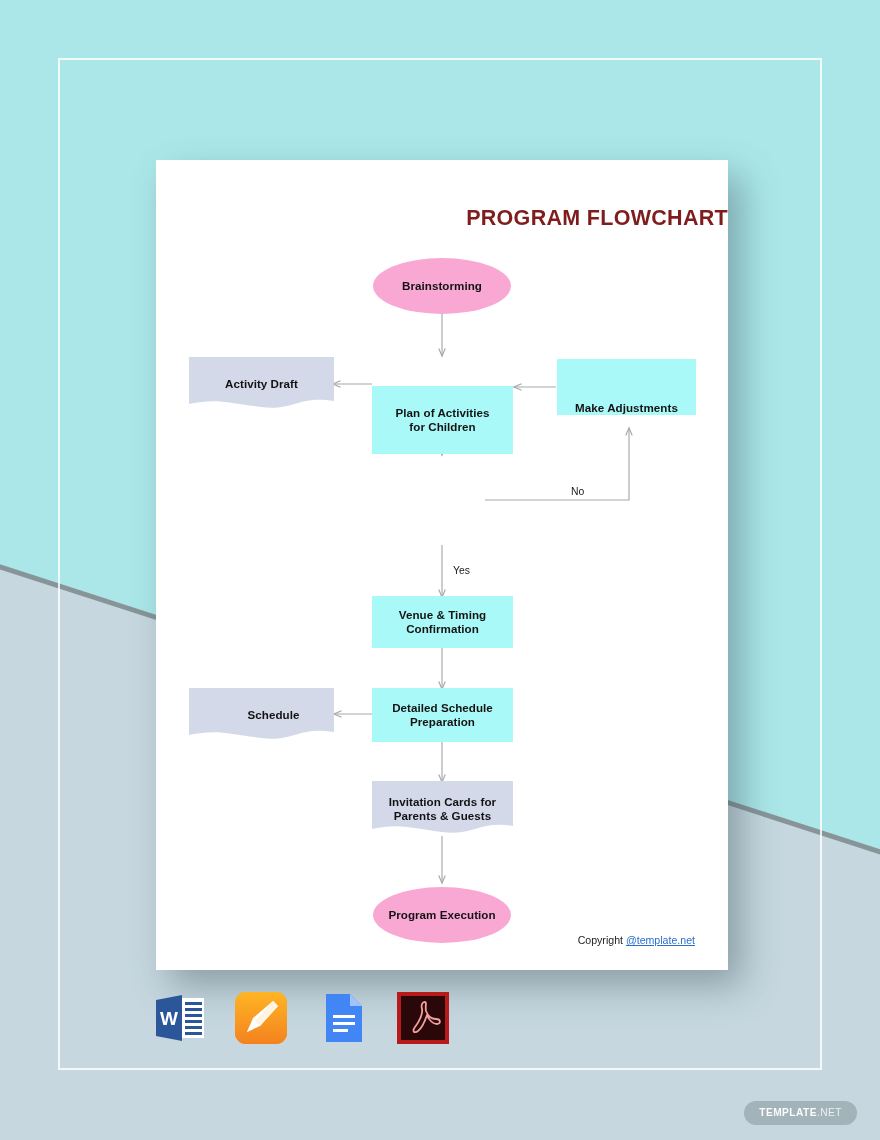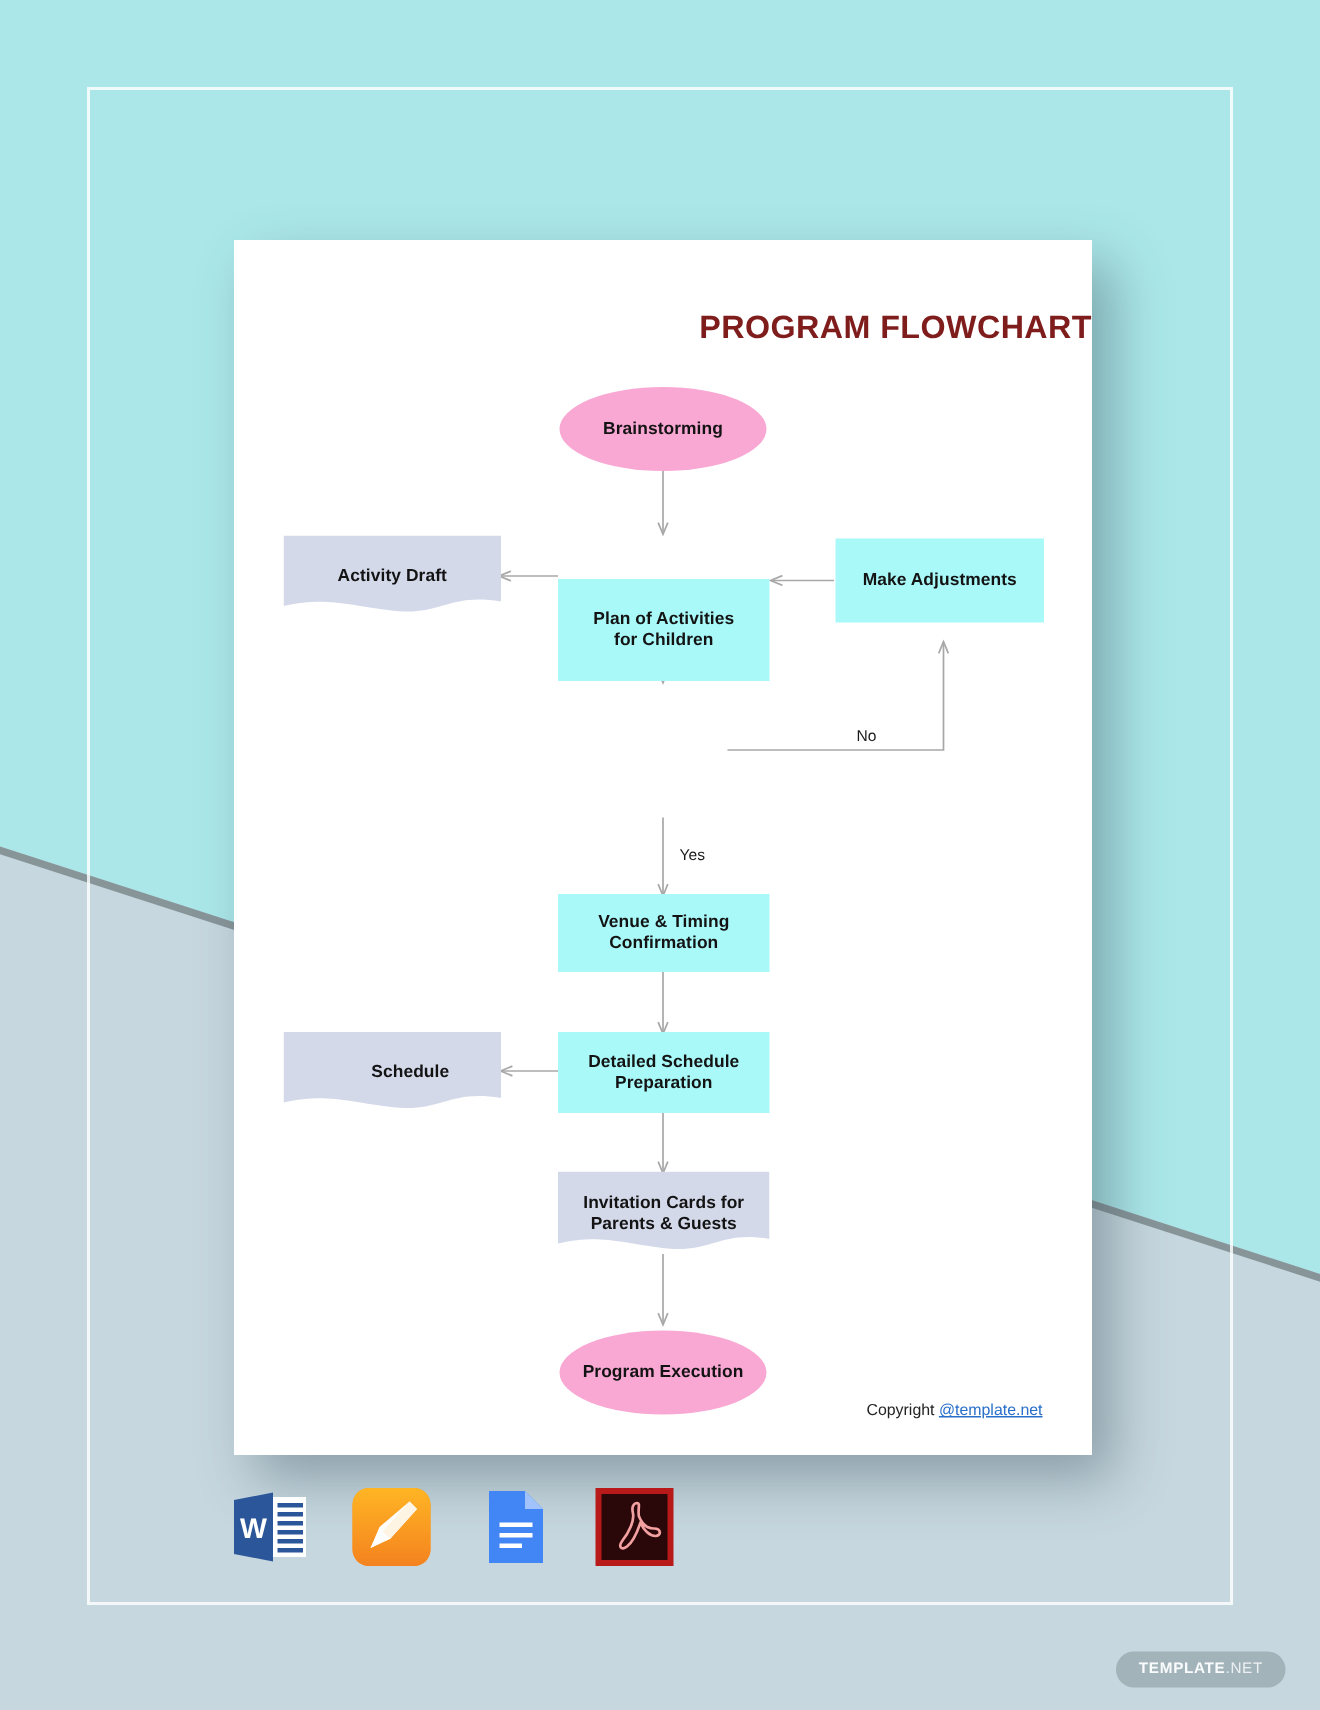--- a/index.html
+++ b/index.html
@@ -218,21 +218,21 @@
         <span class="label">Activity Draft</span>
       </div>
 
       <div class="node shape-rect" style="left:216px; top:198px; width:141px; height:68px;margin-top:28px;">
         <span class="label">
           <span>Plan of Activities</span><br>
           <span>for Children</span>
         </span>
       </div>
 
-      <div class="node shape-rect" style="left:401px; top:199px; width:139px; height:56px;">
+      <div class="node shape-rect" style="left:401px; top:199px; width:139px; height:56px;align-items:flex-end;">
         <span class="label">Make Adjustments</span>
       </div>
 
 
       <div class="edge-label" style="left:297px; top:405px;">Yes</div>
 
       <div class="edge-label" style="left:399px; top:326px;margin-left:16px;">No</div>
 
       <div class="node shape-rect" style="left:216px; top:436px; width:141px; height:52px;">
         <span class="label">

